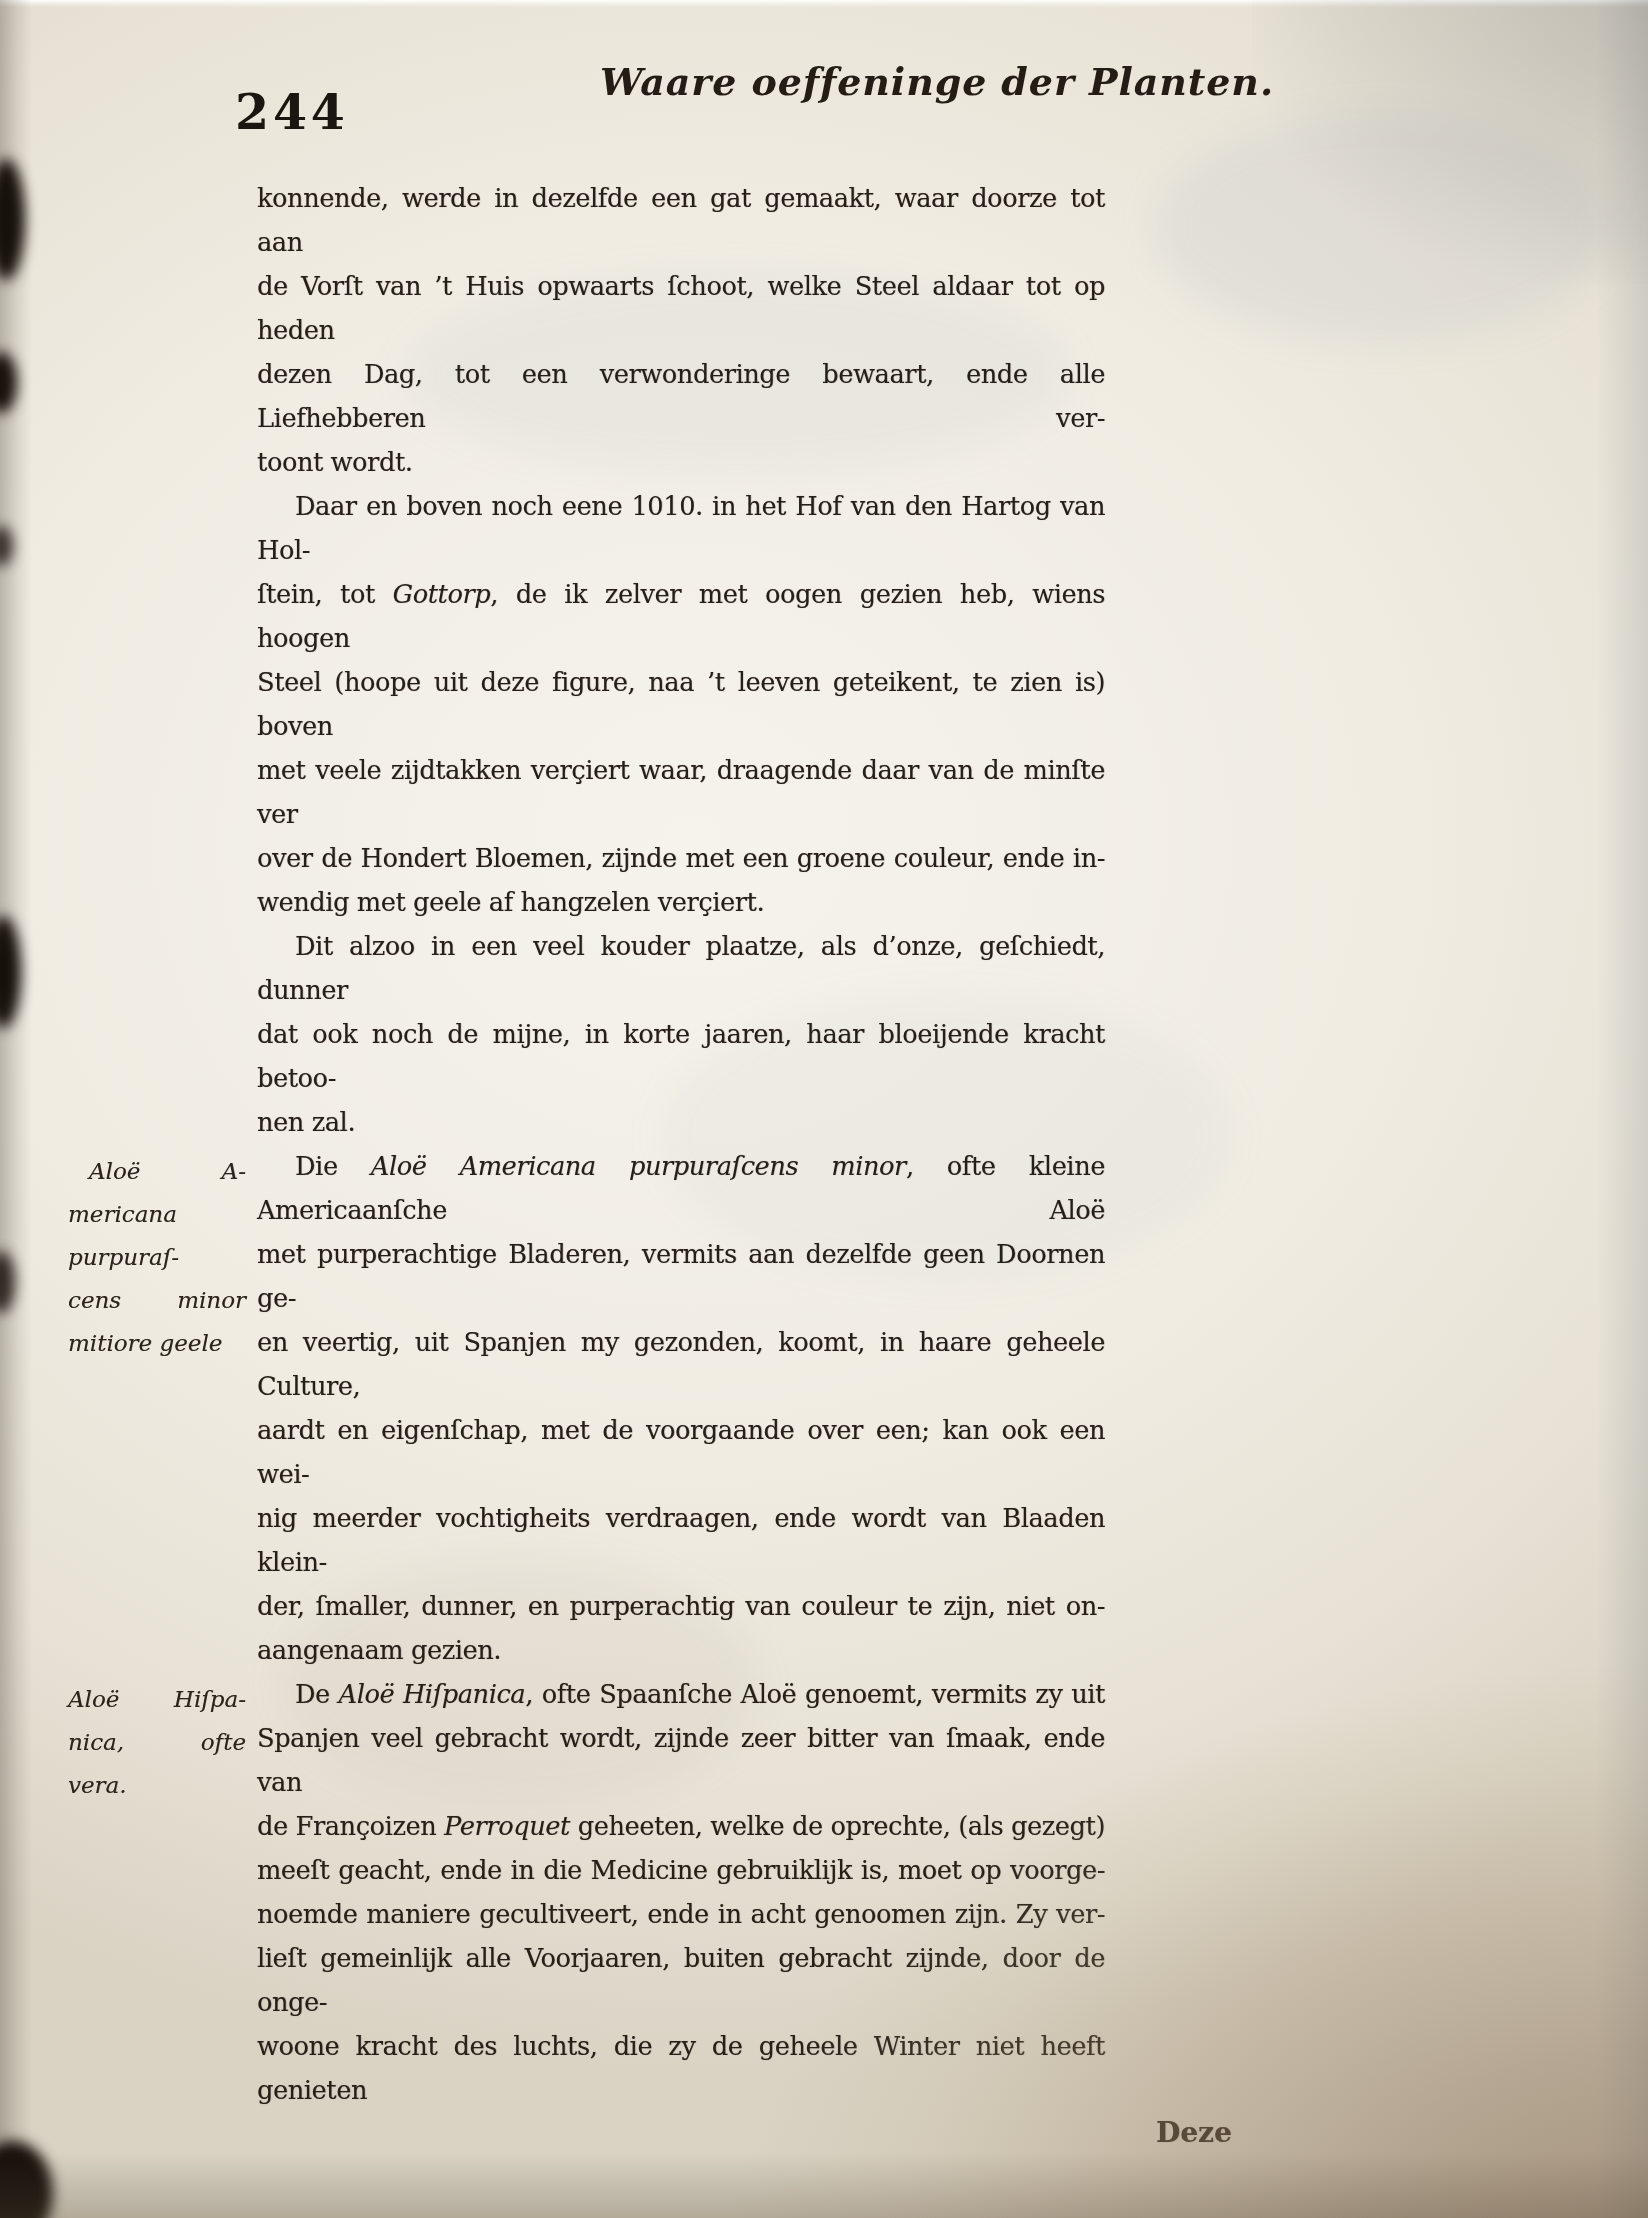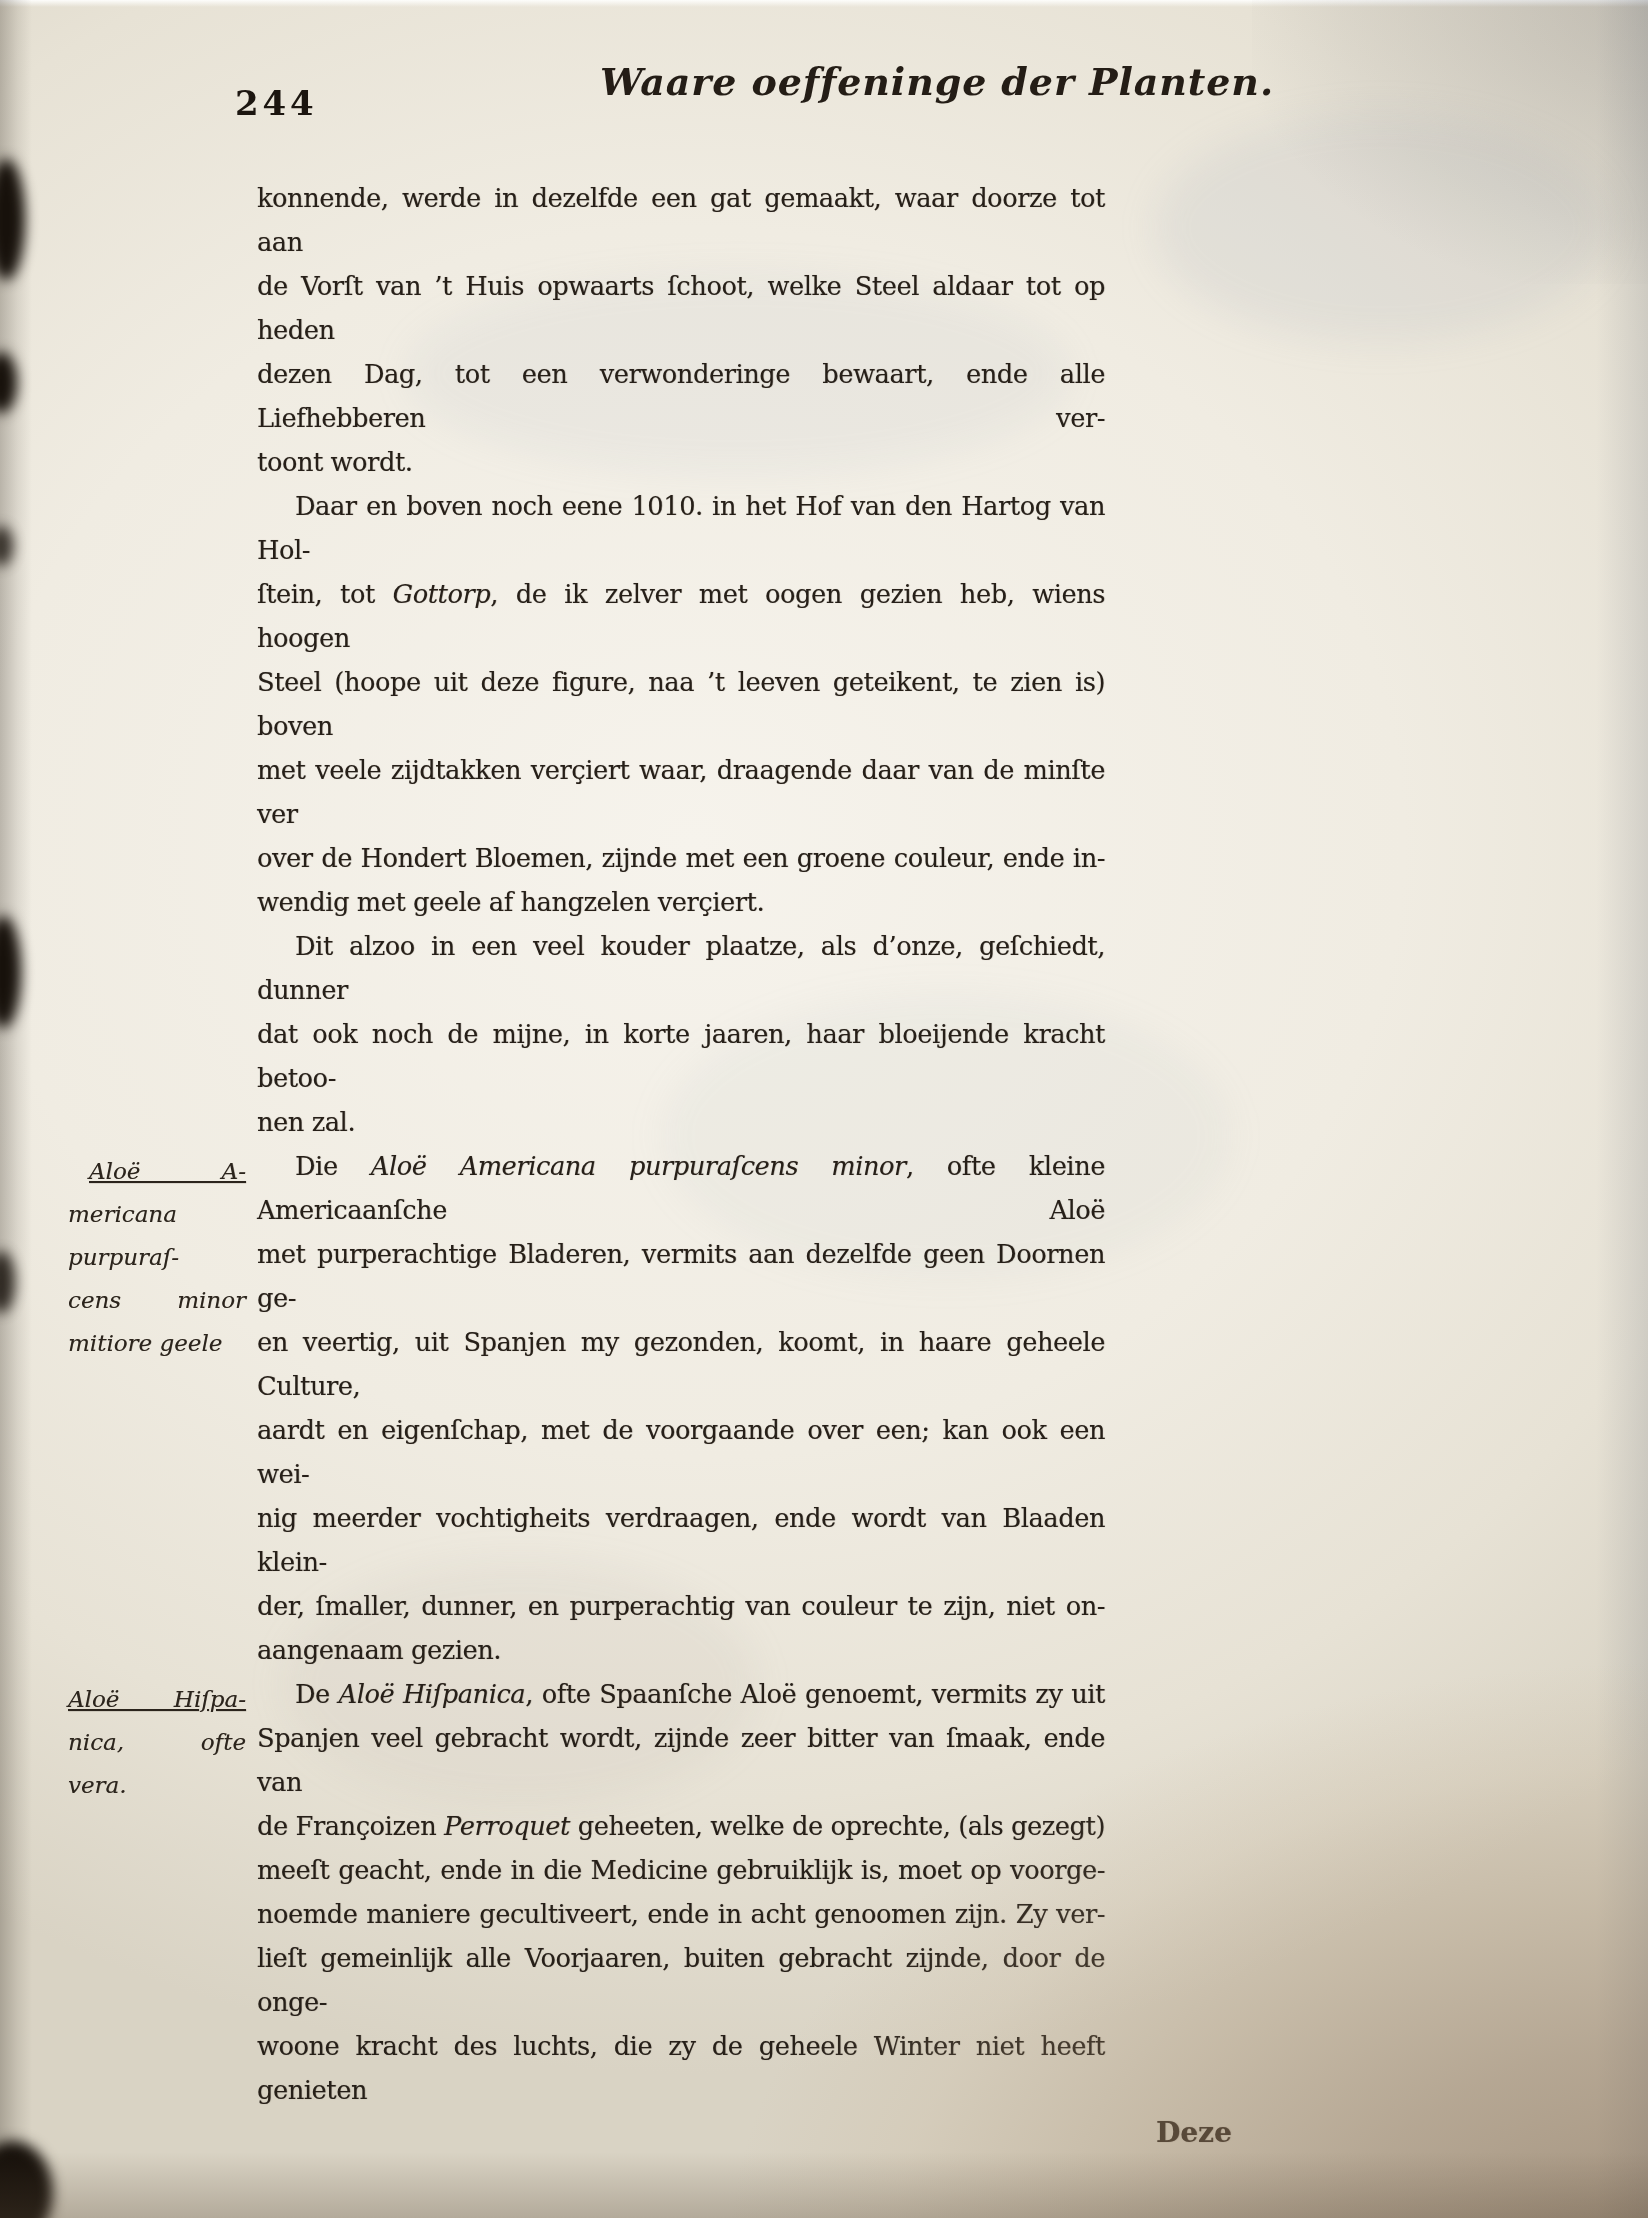--- a/index.html
+++ b/index.html
@@ -33,37 +33,37 @@
       rgba(118,92,68,.55) 0%,rgba(132,106,80,.42) 28%,rgba(156,131,101,.30) 48%,
       rgba(190,168,138,.16) 66%,transparent 80%);}
   .edge-bottom{position:absolute;left:0;bottom:0;width:100%;height:66px;
     background:linear-gradient(0deg,rgba(92,76,58,.30),transparent);}
   .stain{position:absolute;border-radius:50%;filter:blur(17px);}
   .s1{left:1155px;top:114px;width:454px;height:227px;background:rgba(165,172,184,.14);}
   .s2{left:407px;top:274px;width:662px;height:199px;background:rgba(168,172,182,.10);}
   .s3{left:662px;top:994px;width:568px;height:284px;background:rgba(172,174,182,.08);}
   .s4{left:284px;top:1561px;width:473px;height:246px;background:rgba(175,170,155,.10);}
   
-  .pagenum{position:absolute;left:235px;top:83px;font-size:34px;font-weight:bold;
+  .pagenum{position:absolute;left:235px;top:83px;font-size:49px;font-weight:bold;
     letter-spacing:3.8px;color:#1c1610;}
   .running-title{position:absolute;left:568px;top:59px;width:738px;text-align:center;
     font-style:italic;font-weight:bold;font-size:38px;color:#241d16;letter-spacing:0.9px;}
   .text-block{position:absolute;left:257px;top:176px;width:848px;
     font-size:25.6px;line-height:44px;letter-spacing:-0.4px;color:#261f18;
     text-shadow:0.4px 0.4px 0.7px rgba(44,35,26,.45);}
   .para{position:relative;}
   .line{text-align:justify;text-align-last:justify;white-space:normal;}
   .line.last{text-align-last:left;}
   .line.indent{text-indent:38px;}
   .margin-note{position:absolute;left:-189px;top:5.7px;width:178px;
     font-style:italic;font-size:23px;line-height:43px;letter-spacing:0;
     color:#2b241c;text-shadow:0.3px 0.3px 0.6px rgba(44,35,26,.4);}
   .note-line{text-align:justify;text-align-last:justify;}
   .note-line.last{text-align-last:left;}
-  .note-line.first{text-indent:21px;text-decoration:underline;}
+  .note-line.first{text-indent:21px;}
   .para:nth-child(5) .margin-note .note-line.first{text-indent:0;}
   .para:nth-child(6) .margin-note{top:49px;}
   .catchword{position:absolute;left:1156px;top:2116px;font-size:28px;font-weight:bold;
     color:#3a3026;text-shadow:0.4px 0.4px 0.9px rgba(60,48,36,.5);}
 </style>
 </head>
 <body>
 
 <div class="page">
   <div class="stain s1"></div>

